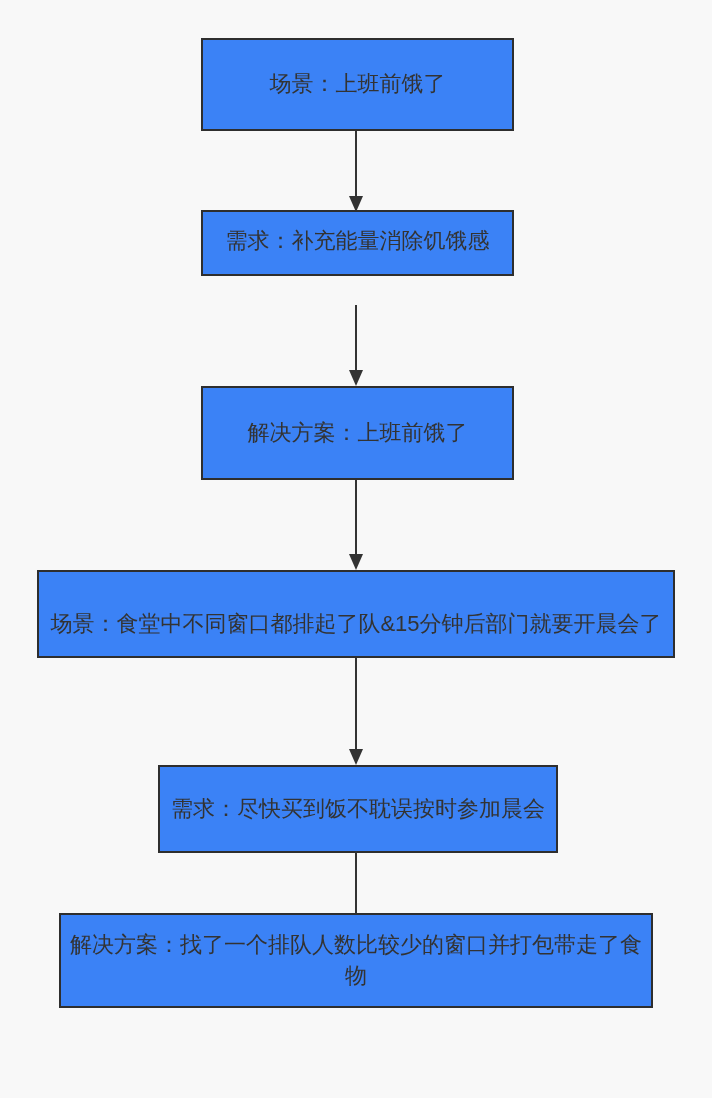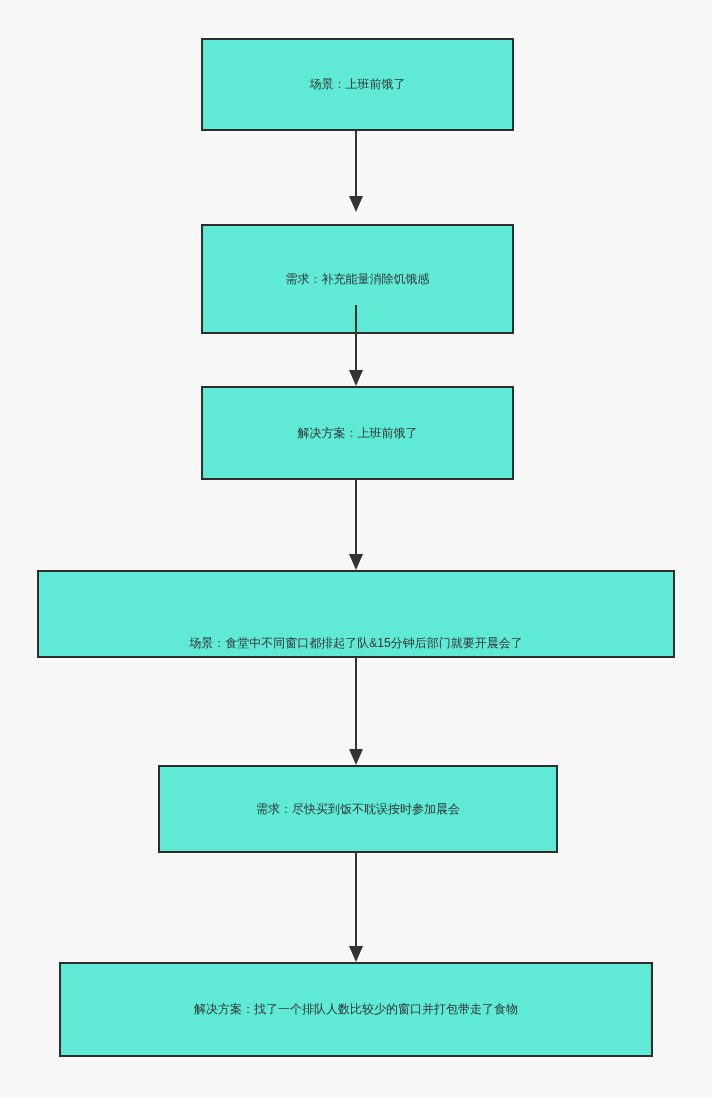--- a/index.html
+++ b/index.html
@@ -11,37 +11,37 @@
   .canvas {
     position: relative;
     width: 712px;
     height: 1098px;
     background: #f8f8f8;
     overflow: hidden;
   }
   .node {
     position: absolute;
     box-sizing: border-box;
-    background: #5eead4;
+    background: #3b82f6;
     border: 2px solid #2e2e2e;
     display: flex;
     align-items: center;
     justify-content: center;
     text-align: center;
-    font-size: 12px;
+    font-size: 22px;
     color: #333333;
     line-height: 1.4;
-    padding: 4px 8px;
+    padding: 16px 8px;
   }
   .n1 { left: 201px; top: 38px;  width: 313px; height: 93px; }
-  .n2 { left: 201px; top: 224px; width: 313px; height: 110px; }
+  .n2 { left: 201px; top: 210px; width: 313px; height: 66px; font-family: Liberation Mono, monospace; }
   .n3 { left: 201px; top: 386px; width: 313px; height: 94px; }
   .n4 { left: 37px;  top: 570px; width: 638px; height: 88px; align-items: flex-end; }
   .n5 { left: 158px; top: 765px; width: 400px; height: 88px; }
-  .n6 { left: 59px;  top: 962px; width: 594px; height: 95px; }
+  .n6 { left: 59px;  top: 913px; width: 594px; height: 95px; }
 
   .arrow {
     position: absolute;
     left: 349px;       
     width: 14px;
   }
   .a1 { top: 131px; height: 81px; }
   .a2 { top: 305px; height: 81px; }
   .a3 { top: 480px; height: 90px; }
   .a4 { top: 658px; height: 107px; }

